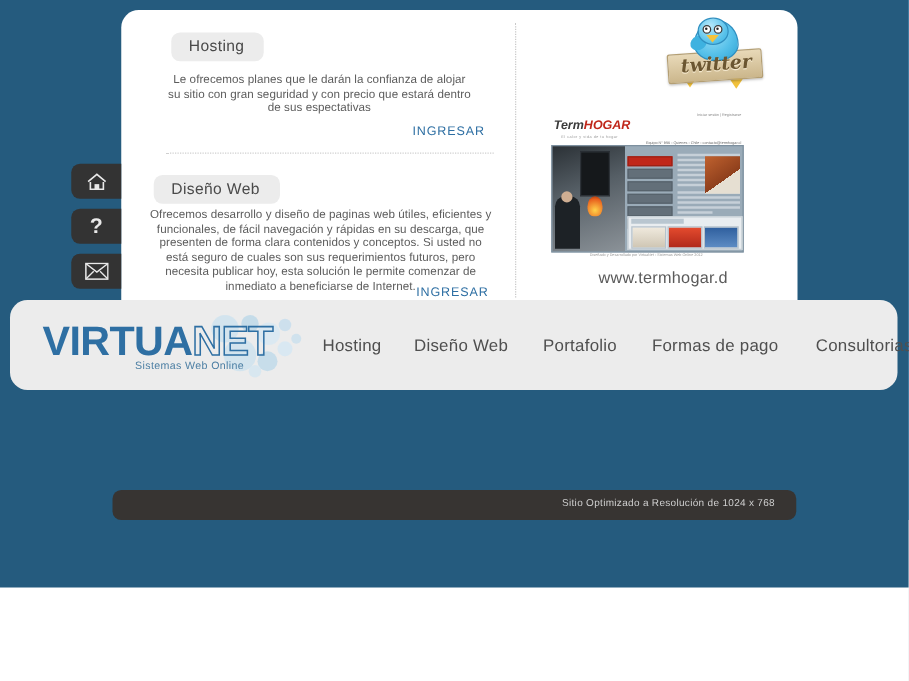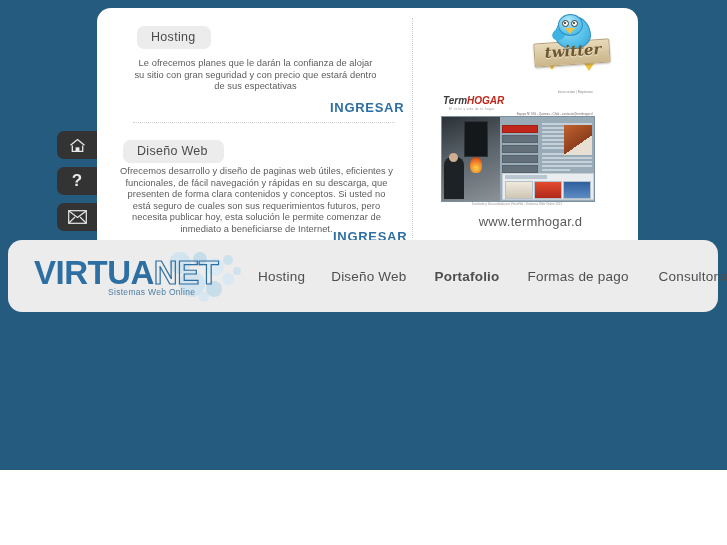--- a/index.html
+++ b/index.html
@@ -74,22 +74,22 @@
     position: absolute;
     text-align: center;
     color: #5c5c5c;
     font-size: 9.3px;
     line-height: 11.6px;
     letter-spacing: 0.05px;
   }
   .ingresar {
     position: absolute;
     color: #2e6fa3;
-    font-size: 13px;
-    font-weight: bold;
+    font-size: 10px;
+    font-weight: normal;
     letter-spacing: 0.7px;
   }
   .hdots {
     position: absolute;
     border-top: 1px dotted #cfcfcf;
   }
 
   
   .twitter-badge {
     position: absolute;
@@ -334,21 +334,21 @@
   }
   .nav-link {
     color: #4f4f4f;
     font-size: 13.5px;
     letter-spacing: 0.2px;
     padding: 4px 2px;
     white-space: nowrap;
   }
   .nav-link.n0 { margin-left: 0px; }
   .nav-link.n1 { margin-left: 22px; }
-  .nav-link.n2 { margin-left: 24px; font-weight: bold; }
+  .nav-link.n2 { margin-left: 24px; }
   .nav-link.n3 { margin-left: 24px; }
   .nav-link.n4 { margin-left: 26px; }
 
   
   .footer {
     position: absolute;
     left: 90px;
     top: 392px;
     width: 547px;
     height: 24px;
@@ -501,13 +501,16 @@
 
     <div class="nav-links">
       <a class="nav-link n0">Hosting</a>
       <a class="nav-link n1">Diseño Web</a>
       <a class="nav-link n2">Portafolio</a>
       <a class="nav-link n3">Formas de pago</a>
       <a class="nav-link n4">Consultorias T.I.</a>
     </div>
   </div>
 
+  <div class="footer">
+    <div class="footer-text">Sitio Optimizado a Resolución  de 1024 x 768</div>
+  </div>
 </div>
 
 </body></html>

